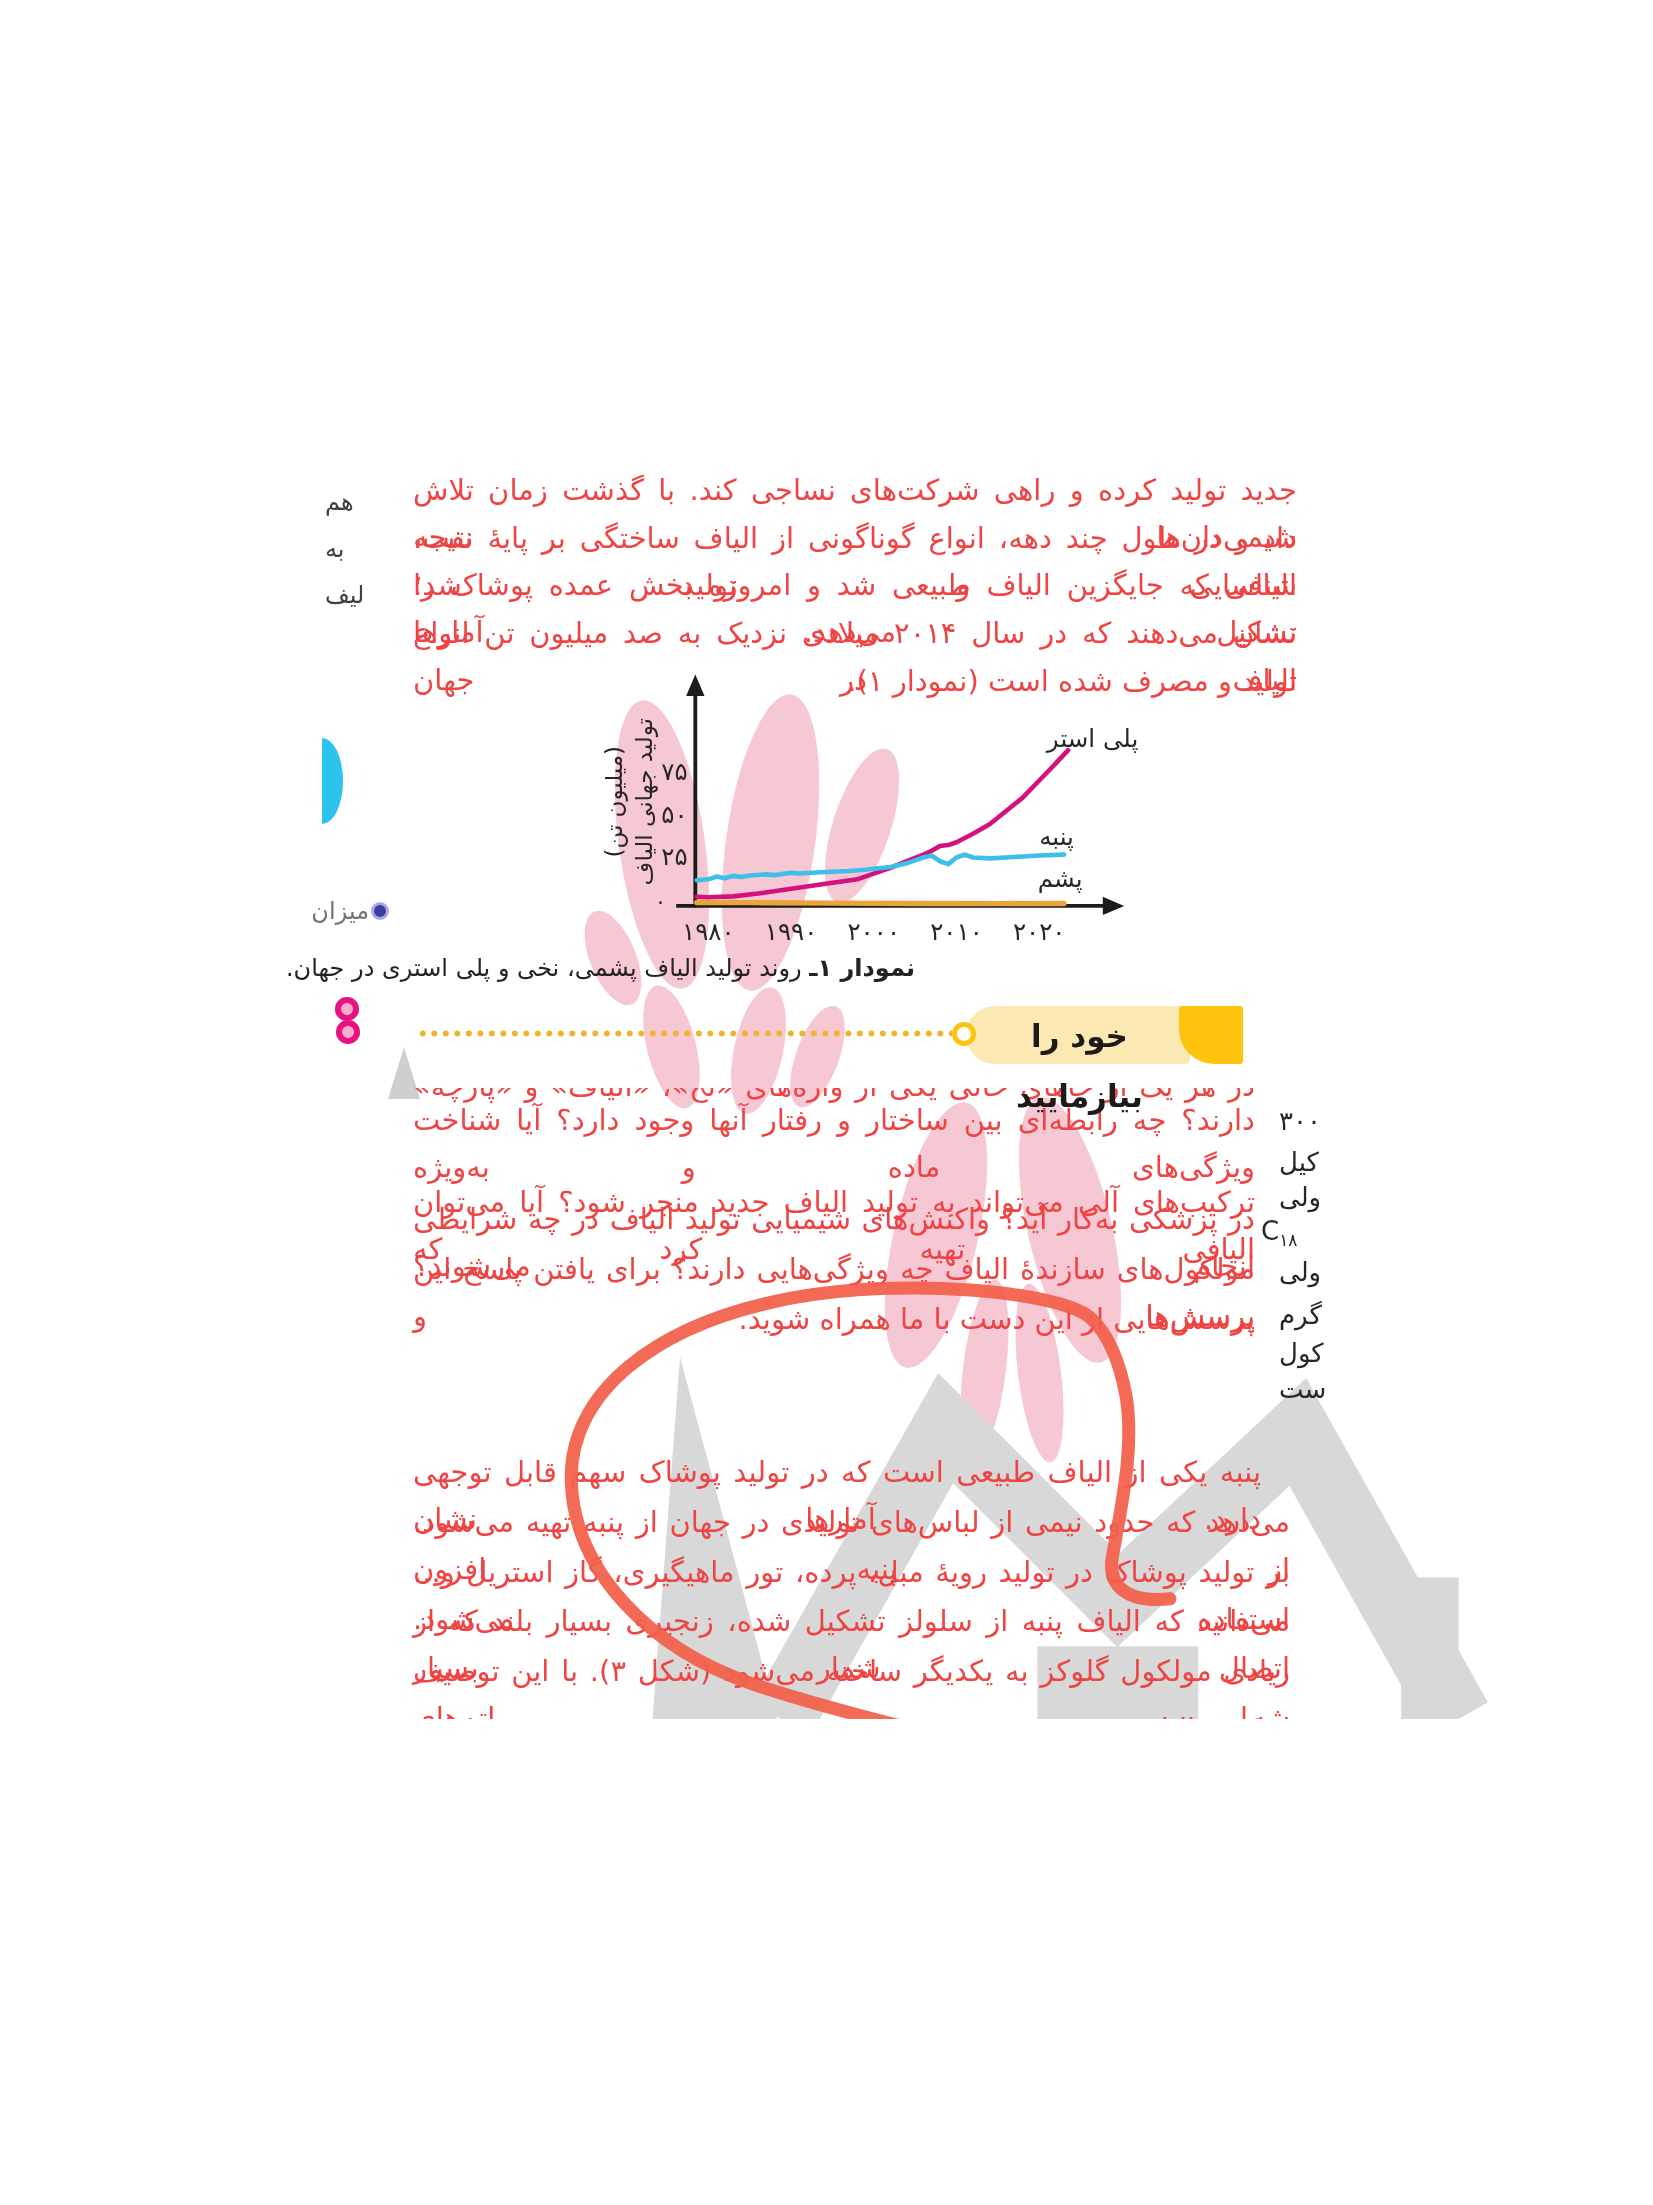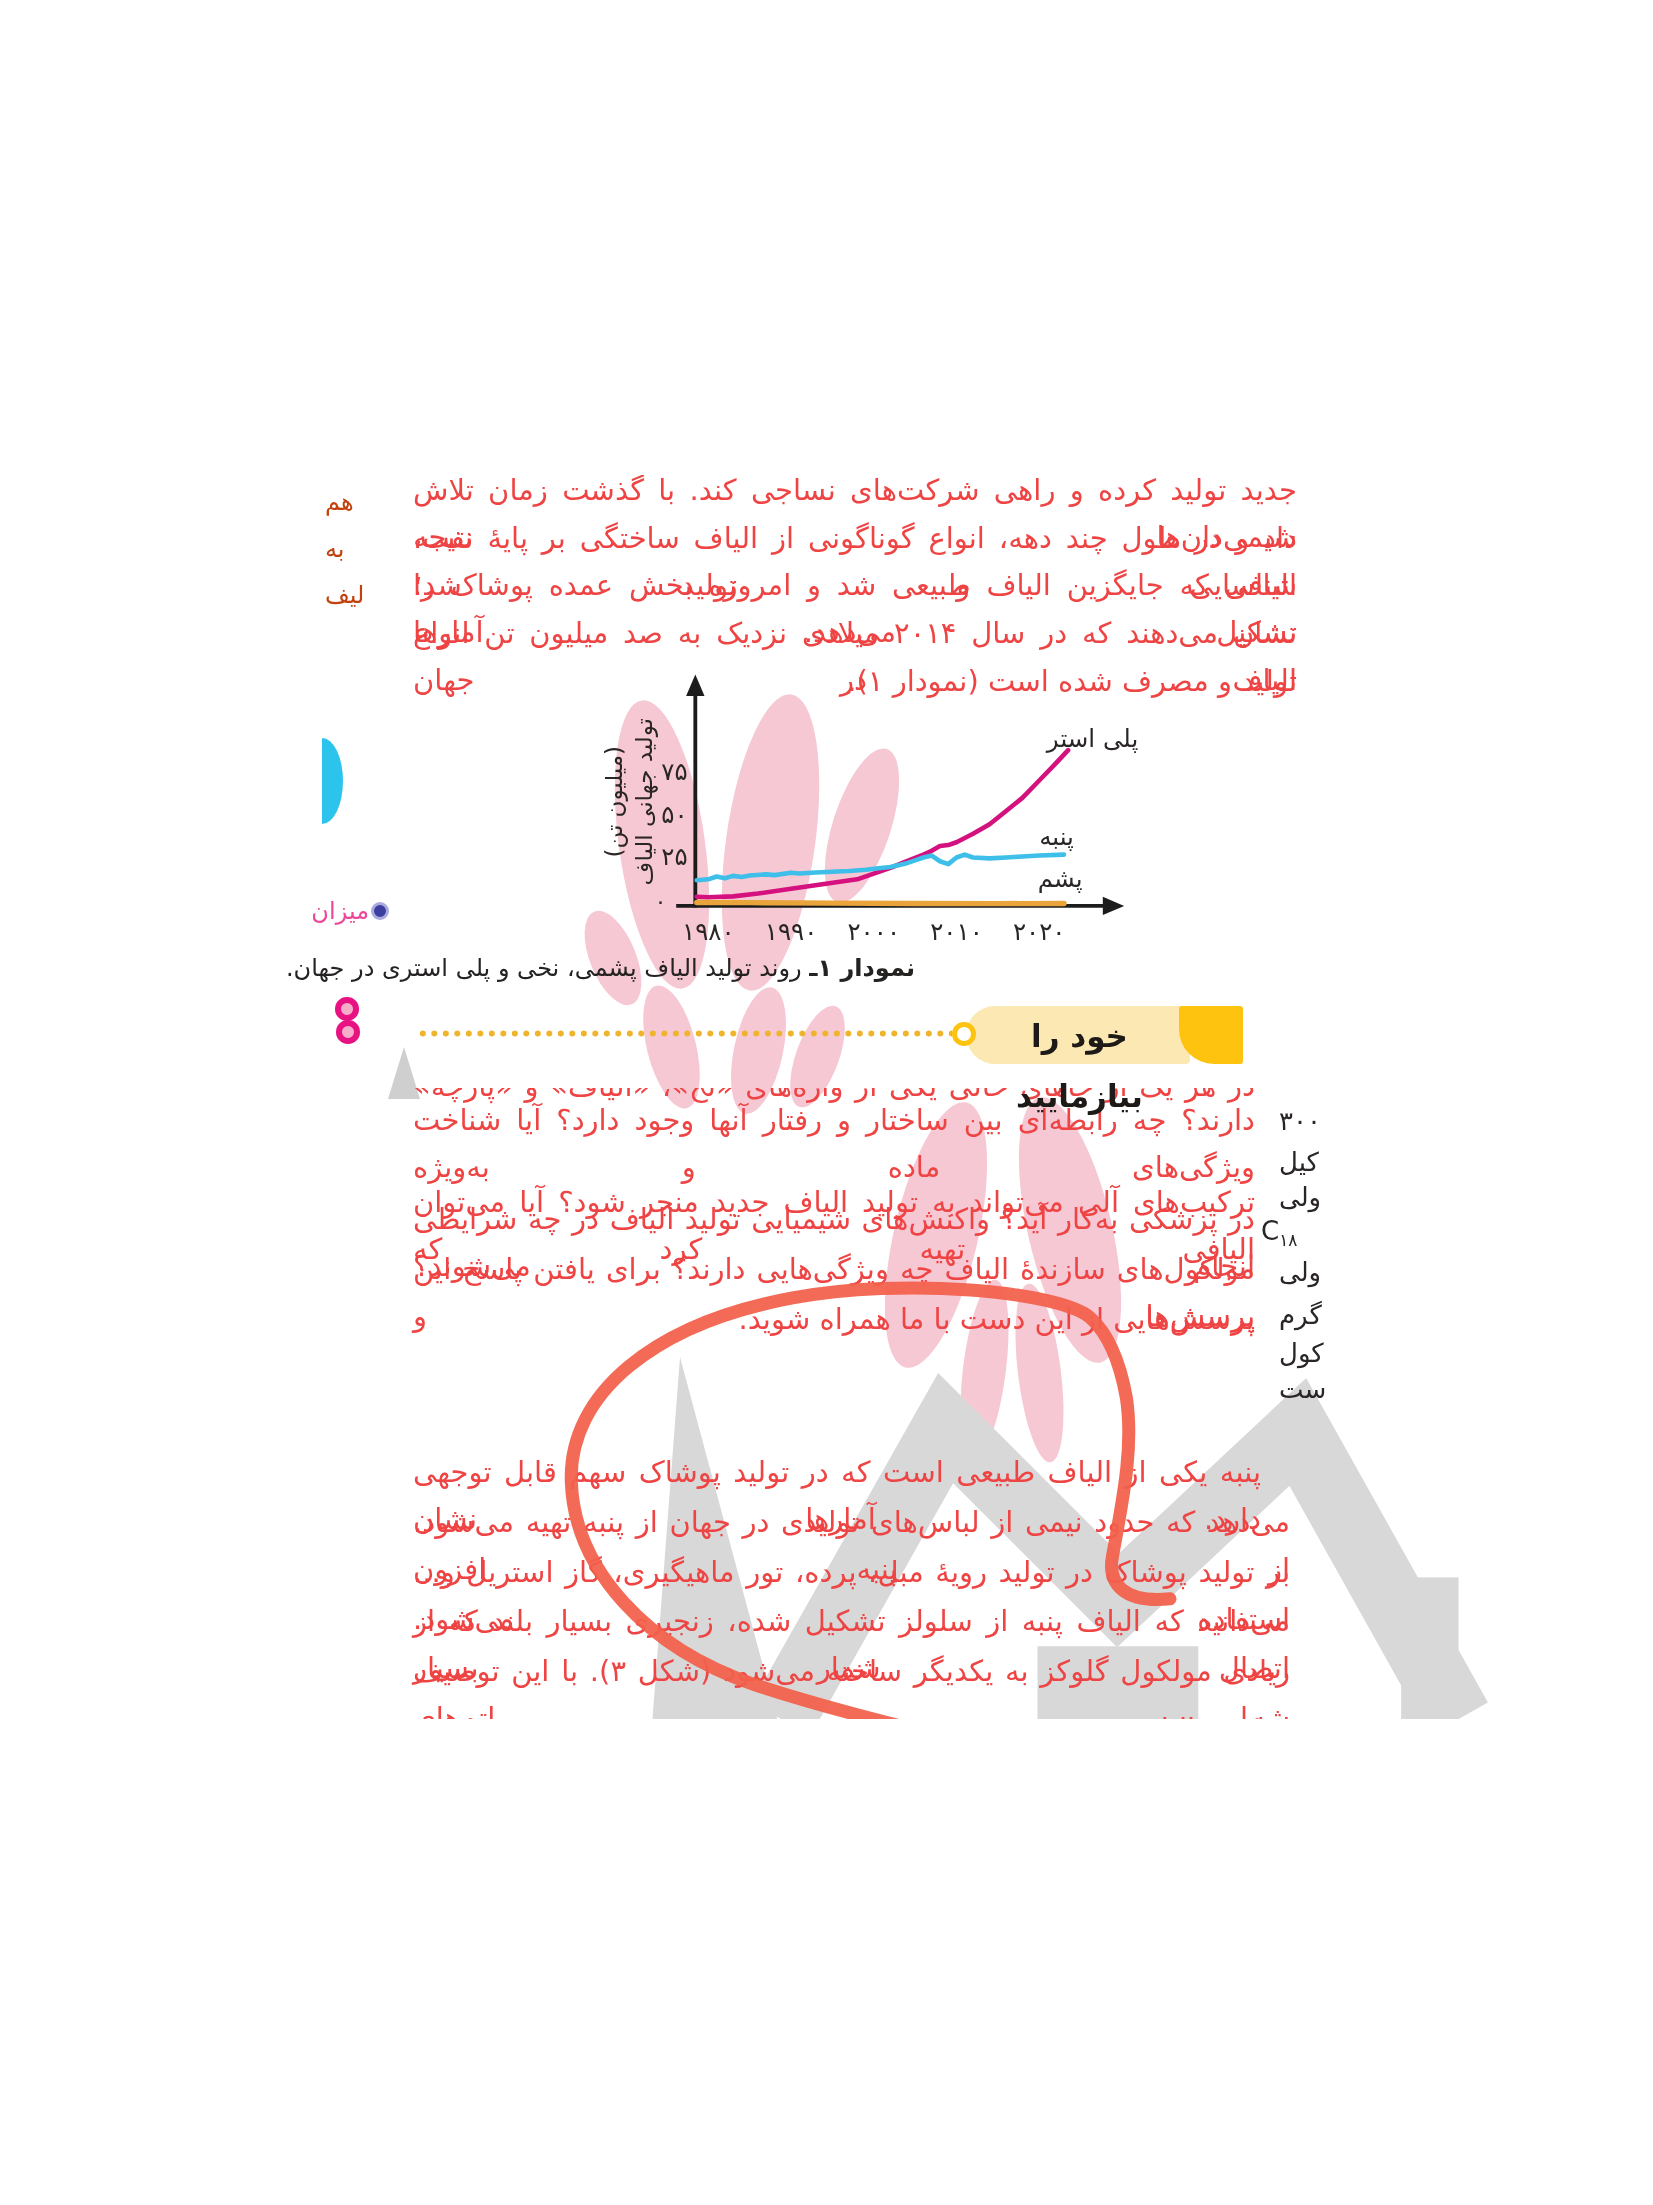--- a/index.html
+++ b/index.html
@@ -11,21 +11,21 @@
   .graywm{position:absolute;z-index:1;}
   
   .pline{position:absolute;font-size:29px;line-height:47px;height:47px;color:#ef4444;
          direction:rtl;z-index:3;white-space:nowrap;}
   .just{text-align:justify;text-align-last:justify;white-space:normal;}
   .lastline{text-align:right;}
   .ghostwrap{position:absolute;overflow:hidden;z-index:3;}
   .ghostwrap .pline{left:0;right:0;}
   .marginfrag{position:absolute;font-size:26px;color:#2a2626;direction:rtl;z-index:3;
               width:67px;overflow:hidden;text-align:left;white-space:nowrap;line-height:34px;}
-  .sidefrag{position:absolute;font-size:24px;color:#c2410c;direction:rtl;z-index:3;
+  .sidefrag{position:absolute;font-size:24px;color:#404040;direction:rtl;z-index:3;
             width:46px;overflow:hidden;text-align:left;white-space:nowrap;line-height:31px;}
   
   #section-heading{position:absolute;left:413px;top:928px;width:842px;height:51px;
      color:#dd382c;font-size:36px;font-weight:bold;direction:rtl;text-align:right;z-index:3;line-height:49px;}
   #section-heading sup{font-size:20px;}
   
   #badge-light{position:absolute;left:966px;top:531px;width:224px;height:58px;background:#fce8b2;
      border-radius:31px 4.6px 4.6px 31px;z-index:3;}
   #badge-cap{position:absolute;left:1179px;top:531px;width:64px;height:58px;background:#fdc30f;
      border-radius:3.1px 3.1px 3.1px 35px;z-index:4;}
@@ -36,21 +36,21 @@
   #dotted-line{position:absolute;left:419px;top:554px;width:533px;height:9.2px;z-index:3;
      background-image:radial-gradient(circle at 3.8px 4.6px,#f0b42c 2.8px,rgba(0,0,0,0) 3.4px);
      background-size:11.5px 9.2px;background-repeat:repeat-x;}
   
   #cyan-clip{position:absolute;left:322px;top:263px;width:21.4px;height:86px;overflow:hidden;z-index:2;}
   #cyan-clip div{position:absolute;left:-20.7px;top:0;width:42px;height:86px;background:#2cc4ed;border-radius:50%;}
   .donut{position:absolute;width:11.5px;height:11.5px;border:6.1px solid #e81283;background:#f5adc9;
          border-radius:50%;z-index:3;}
   #mizan-dot{position:absolute;left:371px;top:427px;width:12.3px;height:12.3px;background:#3c3f9f;
      border:3.1px solid #a9aade;border-radius:50%;z-index:3;}
-  #mizan-label{position:absolute;left:325px;top:422px;width:44px;font-size:24px;color:#ec4899;
+  #mizan-label{position:absolute;left:325px;top:422px;width:44px;font-size:24px;color:#737373;
      direction:rtl;z-index:3;text-align:right;}
   #gray-triangle{position:absolute;left:388px;top:572px;width:0;height:0;z-index:2;
      border-left:16px solid transparent;border-right:16px solid transparent;border-bottom:52px solid #cfcfcf;}
   
   #chart{position:absolute;left:536px;top:195px;z-index:2;}
   #chart text{fill:#2a2626;}
   #caption{position:absolute;left:563px;top:479px;width:352px;height:32px;font-size:24px;color:#252222;
      direction:rtl;text-align:center;z-index:3;white-space:nowrap;}
   #caption b{font-weight:bold;}
   

